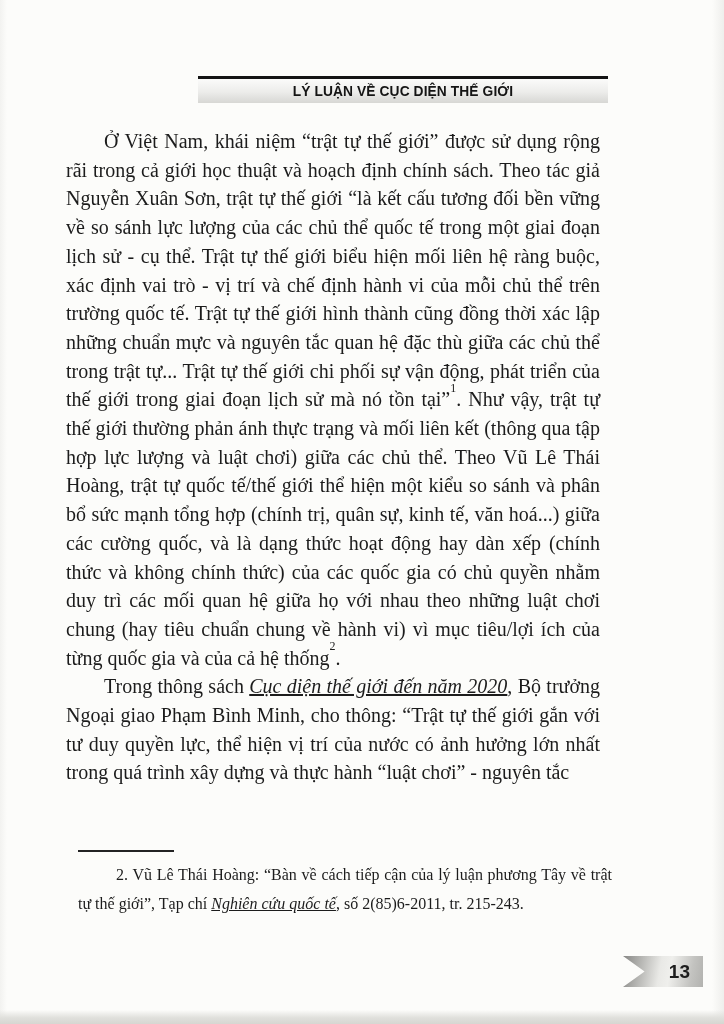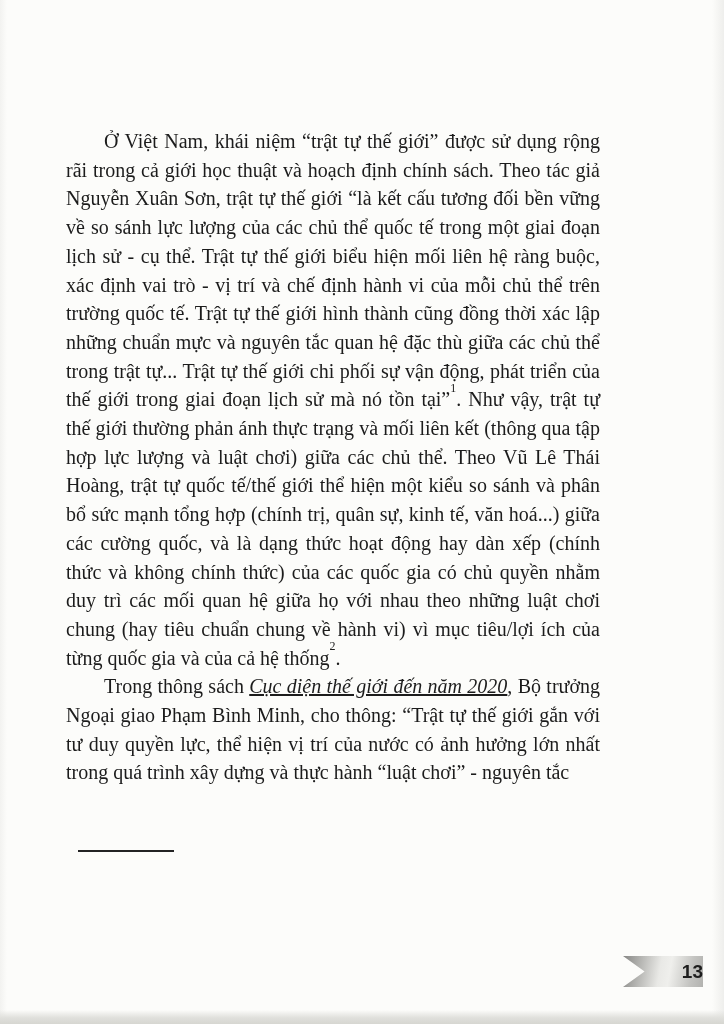--- a/index.html
+++ b/index.html
@@ -102,20 +102,21 @@
     position: absolute;
     left: 623px;
     top: 956px;
     width: 80px;
     height: 31px;
     clip-path: polygon(0 0, 100% 0, 100% 100%, 0 100%, 27% 50%);
     background: linear-gradient(100deg, #868684 0%, #a9a9a6 16%, #e9e9e6 46%, #efefec 58%, #c3c3c0 84%, #b2b2af 100%);
     display: flex;
     align-items: center;
     justify-content: flex-end;
+    padding-right: 13px;
     box-sizing: border-box;
   }
   .page-num {
     font-family: "Liberation Sans", "DejaVu Sans", sans-serif;
     font-weight: bold;
     font-size: 19px;
     color: #1d1d1d;
   }
 
   
@@ -136,28 +137,32 @@
     left: 0; top: 0;
     width: 7px; height: 100%;
     background: linear-gradient(to right, rgba(60,60,55,0.05) 0%, rgba(0,0,0,0) 100%);
   }
 </style>
 </head>
 <body>
 
 <div class="page">
 
+  <div class="running-head-bar">
+    <span class="running-head-title">LÝ LUẬN VỀ CỤC DIỆN THẾ GIỚI</span>
+  </div>
 
   <div class="body-text">
     <p class="par"><span>Ở Việt Nam, khái niệm “trật tự thế giới” được sử dụng rộng rãi trong cả giới học thuật và hoạch định chính sách. Theo tác giả Nguyễn Xuân Sơn, trật tự thế giới “là kết cấu tương đối bền vững về so sánh lực lượng của các chủ thể quốc tế trong một giai đoạn lịch sử - cụ thể. Trật tự thế giới biểu hiện mối liên hệ ràng buộc, xác định vai trò - vị trí và chế định hành vi của mỗi chủ thể trên trường quốc tế. Trật tự thế giới hình thành cũng đồng thời xác lập những chuẩn mực và nguyên tắc quan hệ đặc thù giữa các chủ thể trong trật tự... Trật tự thế giới chi phối sự vận động, phát triển của thế giới trong giai đoạn lịch sử mà nó tồn tại”</span><sup class="fnref">1</sup><span>. Như vậy, trật tự thế giới thường phản ánh thực trạng và mối liên kết (thông qua tập hợp lực lượng và luật chơi) giữa các chủ thể. Theo Vũ Lê Thái Hoàng, trật tự quốc tế/thế giới thể hiện một kiểu so sánh và phân bổ sức mạnh tổng hợp (chính trị, quân sự, kinh tế, văn hoá...) giữa các cường quốc, và là dạng thức hoạt động hay dàn xếp (chính thức và không chính thức) của các quốc gia có chủ quyền nhằm duy trì các mối quan hệ giữa họ với nhau theo những luật chơi chung (hay tiêu chuẩn chung về hành vi) vì mục tiêu/lợi ích của từng quốc gia và của cả hệ thống</span><sup class="fnref">2</sup><span>.</span></p>
     <p class="par"><span>Trong thông sách </span><i class="it">Cục diện thế giới đến năm 2020</i><span>, Bộ trưởng Ngoại giao Phạm Bình Minh, cho thông: “Trật tự thế giới gắn với tư duy quyền lực, thể hiện vị trí của nước có ảnh hưởng lớn nhất trong quá trình xây dựng và thực hành “luật chơi” - nguyên tắc</span></p>
   </div>
 
   <div class="footnotes">
     <div class="fn-rule"></div>
+    <p class="fn"><span>2. Vũ Lê Thái Hoàng: “Bàn về cách tiếp cận của lý luận phương Tây về trật tự thế giới”, Tạp chí </span><i class="it">Nghiên cứu quốc tế</i><span>, số 2(85)6-2011, tr. 215-243.</span></p>
   </div>
 
   <div class="page-ribbon">
     <span class="page-num">13</span>
   </div>
 
   <div class="edge-left"></div>
   <div class="edge-right"></div>
   <div class="edge-bottom"></div>
 

